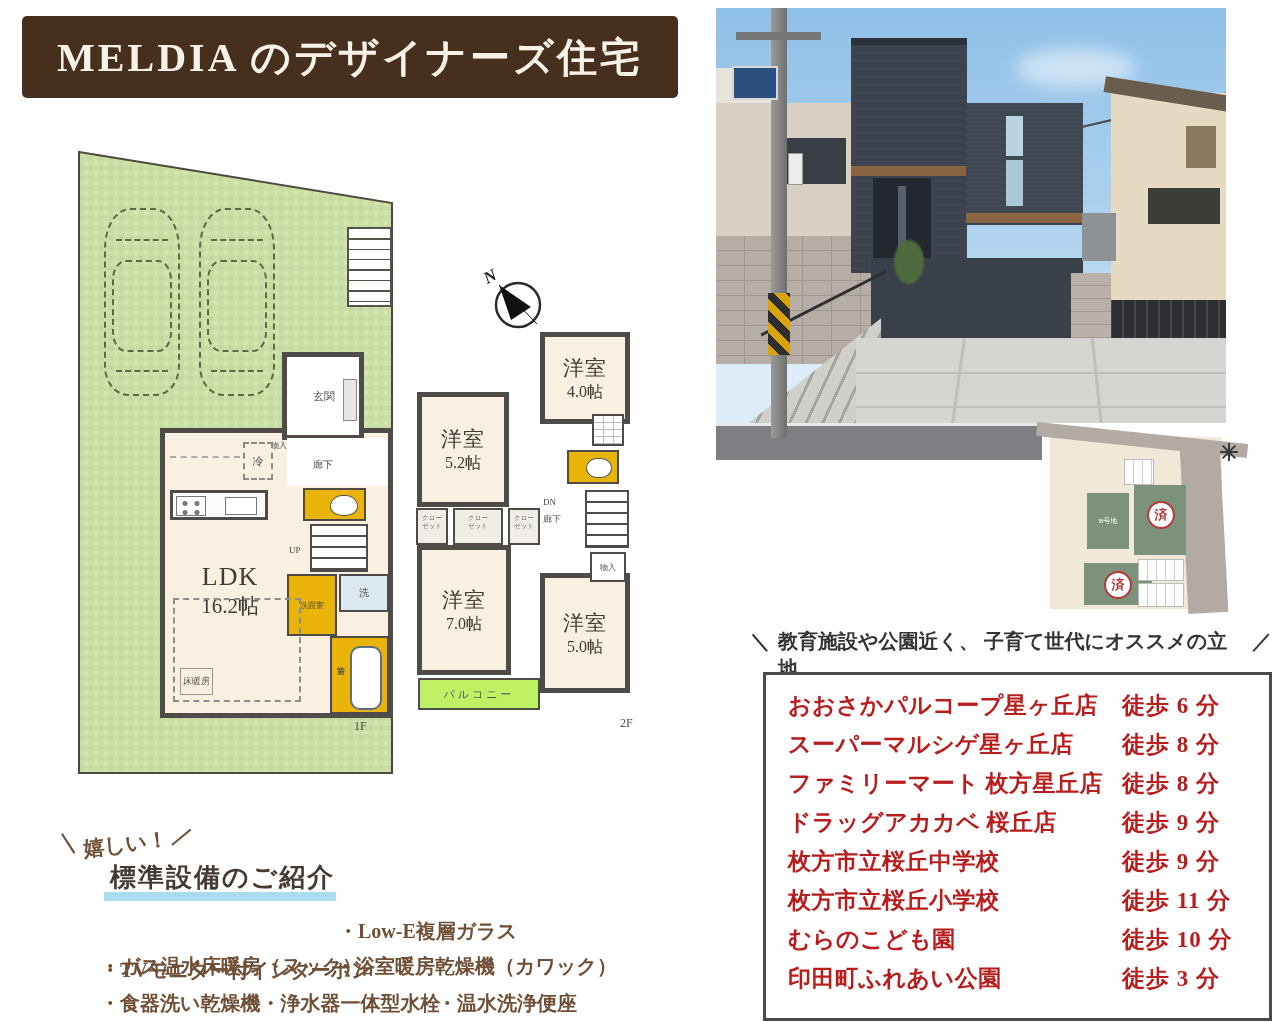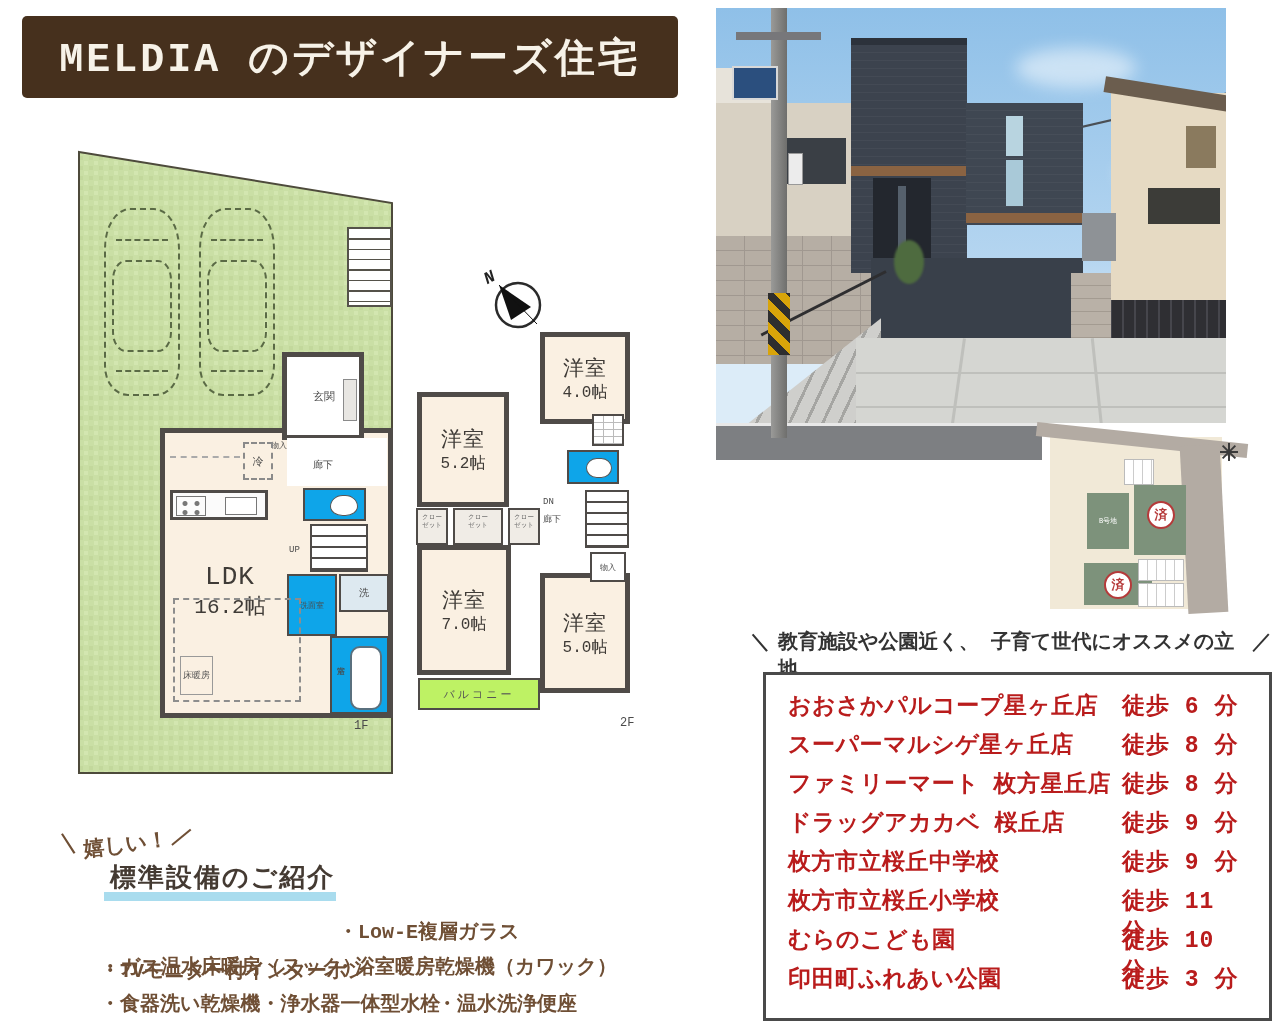--- a/index.html
+++ b/index.html
@@ -1,30 +1,30 @@
 <!DOCTYPE html>
 <html><head>
 <meta charset="utf-8">
 <style>
   html,body{margin:0;padding:0;background:#fff;}
   .page{position:relative;width:1280px;height:1022px;background:#ffffff;overflow:hidden;
-        font-family:Liberation Mono, monospace;}
+        font-family:Liberation Serif, serif;}
   .abs{position:absolute;}
 
   
   .banner{left:22px;top:16px;width:656px;height:82px;background:#46301d;border-radius:5px;
           display:flex;align-items:center;justify-content:center;color:#f7f2e8;
           font-size:40px;font-weight:bold;letter-spacing:3px;}
 
   
   .room{border:5px solid #4f4b48;background:#faf0e2;display:flex;flex-direction:column;
         align-items:center;justify-content:center;box-sizing:border-box;color:#3f3b37;}
   .room .rname{font-size:21px;letter-spacing:1px;}
   .room .rsize{font-size:16px;}
-  .wet{border:2px solid #4f4b48;background:#0ea5e9;box-sizing:border-box;}
+  .wet{border:2px solid #4f4b48;background:#eab308;box-sizing:border-box;}
   .smalllabel{font-size:9px;color:#4a4a4a;white-space:nowrap;}
   .stairs{background-color:#fff;border:2px solid #4f4b48;box-sizing:border-box;
           background-image:repeating-linear-gradient(to bottom,transparent 0 9px,#4f4b48 9px 11px);}
   .carbody{border:2px dashed #5a6a45;border-radius:26px 26px 24px 24px / 40px 40px 30px 30px;box-sizing:border-box;}
   .carcabin{position:absolute;left:9%;right:9%;top:27%;bottom:23%;border:2px dashed #5a6a45;
             border-radius:14px/20px;}
   .carline{position:absolute;left:14%;right:14%;border-top:2px dashed #5a6a45;}
 
   
   .facbox{left:763px;top:672px;width:509px;height:349px;border:3px solid #4a4a4a;background:#fff;
@@ -123,21 +123,21 @@
     <span class="smalllabel" style="font-size:11px;">冷</span>
   </div>
   <div class="abs" style="left:170px;top:444px;width:70px;height:12px;border-bottom:2px dashed #aaa;"></div>
 
   <div class="abs" style="left:178px;top:562px;width:104px;text-align:center;color:#3f3b37;">
     <div style="font-size:26px;letter-spacing:1px;">LDK</div>
     <div style="font-size:21px;">16.2帖</div>
   </div>
 
   <div class="abs" style="left:173px;top:598px;width:128px;height:104px;border:2px dashed #8d8d8d;box-sizing:border-box;">
-    <span style="position:absolute;left:5px;bottom:5px;font-size:9px;color:#555;border:1px solid #999;background:#faf0e2;padding:12px 2px;">床暖房</span>
+    <span style="position:absolute;left:5px;bottom:5px;font-size:9px;color:#555;border:1px solid #999;background:#faf0e2;padding:6px 2px;">床暖房</span>
   </div>
   <span class="abs smalllabel" style="left:354px;top:719px;font-size:12px;">1F</span>
 
   <svg class="abs" style="left:478px;top:258px;" width="72" height="78">
     <circle cx="40" cy="47" r="22" fill="#fff" stroke="#2b2b2b" stroke-width="2.5"></circle>
     <polygon points="21,27 53,49 33,62" fill="#111"></polygon>
     <line x1="21" y1="27" x2="59" y2="66" stroke="#111" stroke-width="1"></line>
     <text x="6" y="23" font-size="17" font-style="italic" font-weight="bold" fill="#222" transform="rotate(-28 14 18)">N</text>
   </svg>
 

